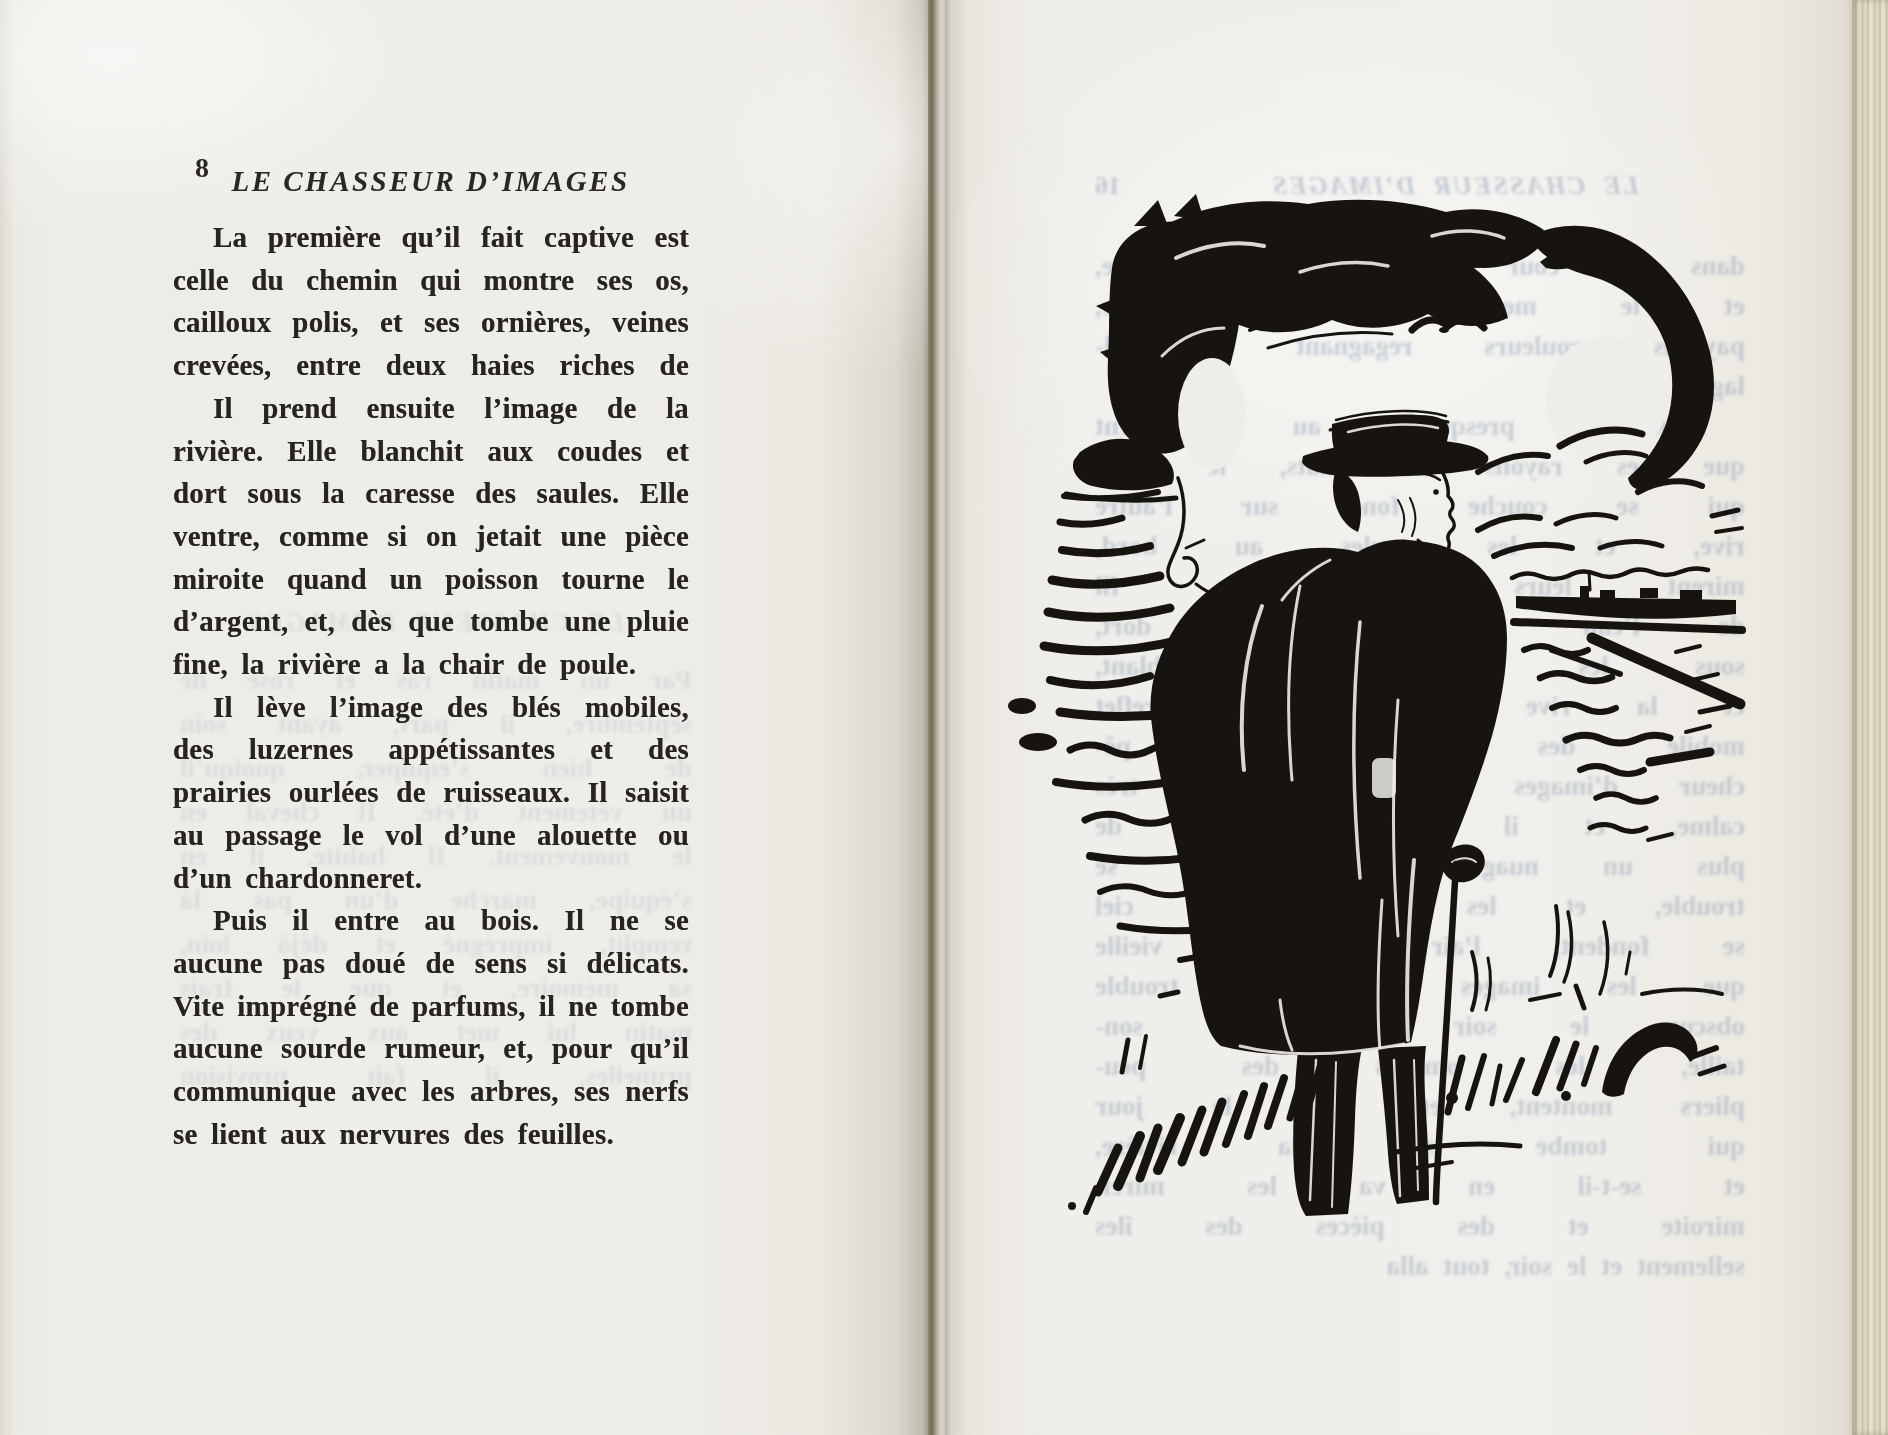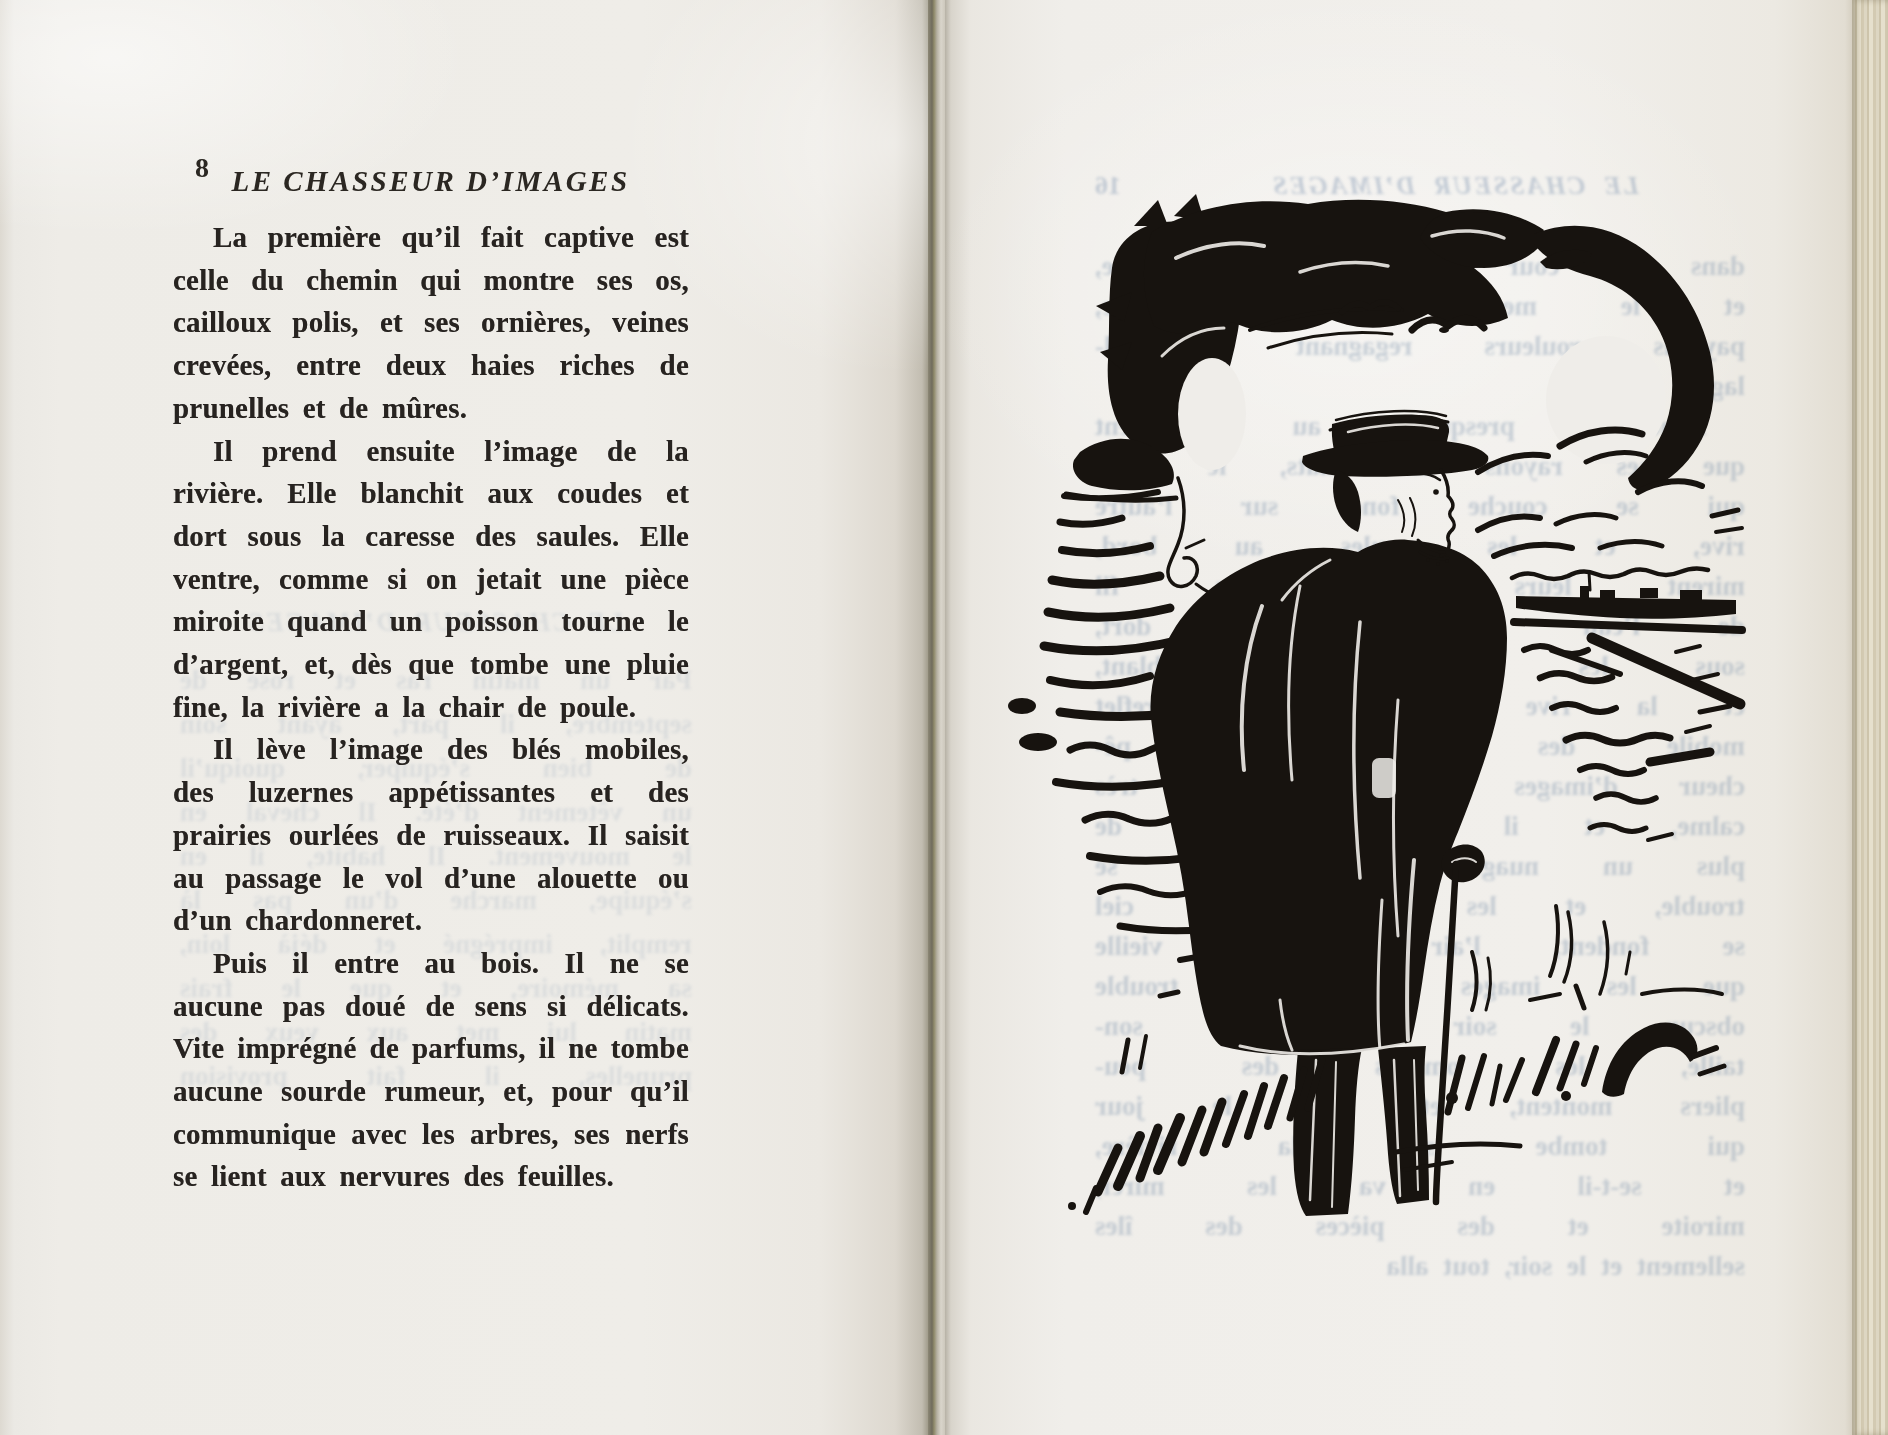--- a/index.html
+++ b/index.html
@@ -117,21 +117,20 @@
     <div class="header">
       <span class="pagenum">8</span>
       <span class="running-title">LE CHASSEUR D’IMAGES</span>
     </div>
 
     <div class="body-text" id="left-body">
         <div class="tline first">La première qu’il fait captive est</div>
         <div class="tline">celle du chemin qui montre ses os,</div>
         <div class="tline">cailloux polis, et ses ornières, veines</div>
         <div class="tline">crevées, entre deux haies riches de</div>
-        <div class="tline last">prunelles et de mûres.</div>
         <div class="tline first">Il prend ensuite l’image de la</div>
         <div class="tline">rivière. Elle blanchit aux coudes et</div>
         <div class="tline">dort sous la caresse des saules. Elle</div>
         <div class="tline">ventre, comme si on jetait une pièce</div>
         <div class="tline">miroite quand un poisson tourne le</div>
         <div class="tline">d’argent, et, dès que tombe une pluie</div>
         <div class="tline last">fine, la rivière a la chair de poule.</div>
         <div class="tline first">Il lève l’image des blés mobiles,</div>
         <div class="tline">des luzernes appétissantes et des</div>
         <div class="tline">prairies ourlées de ruisseaux. Il saisit</div>

